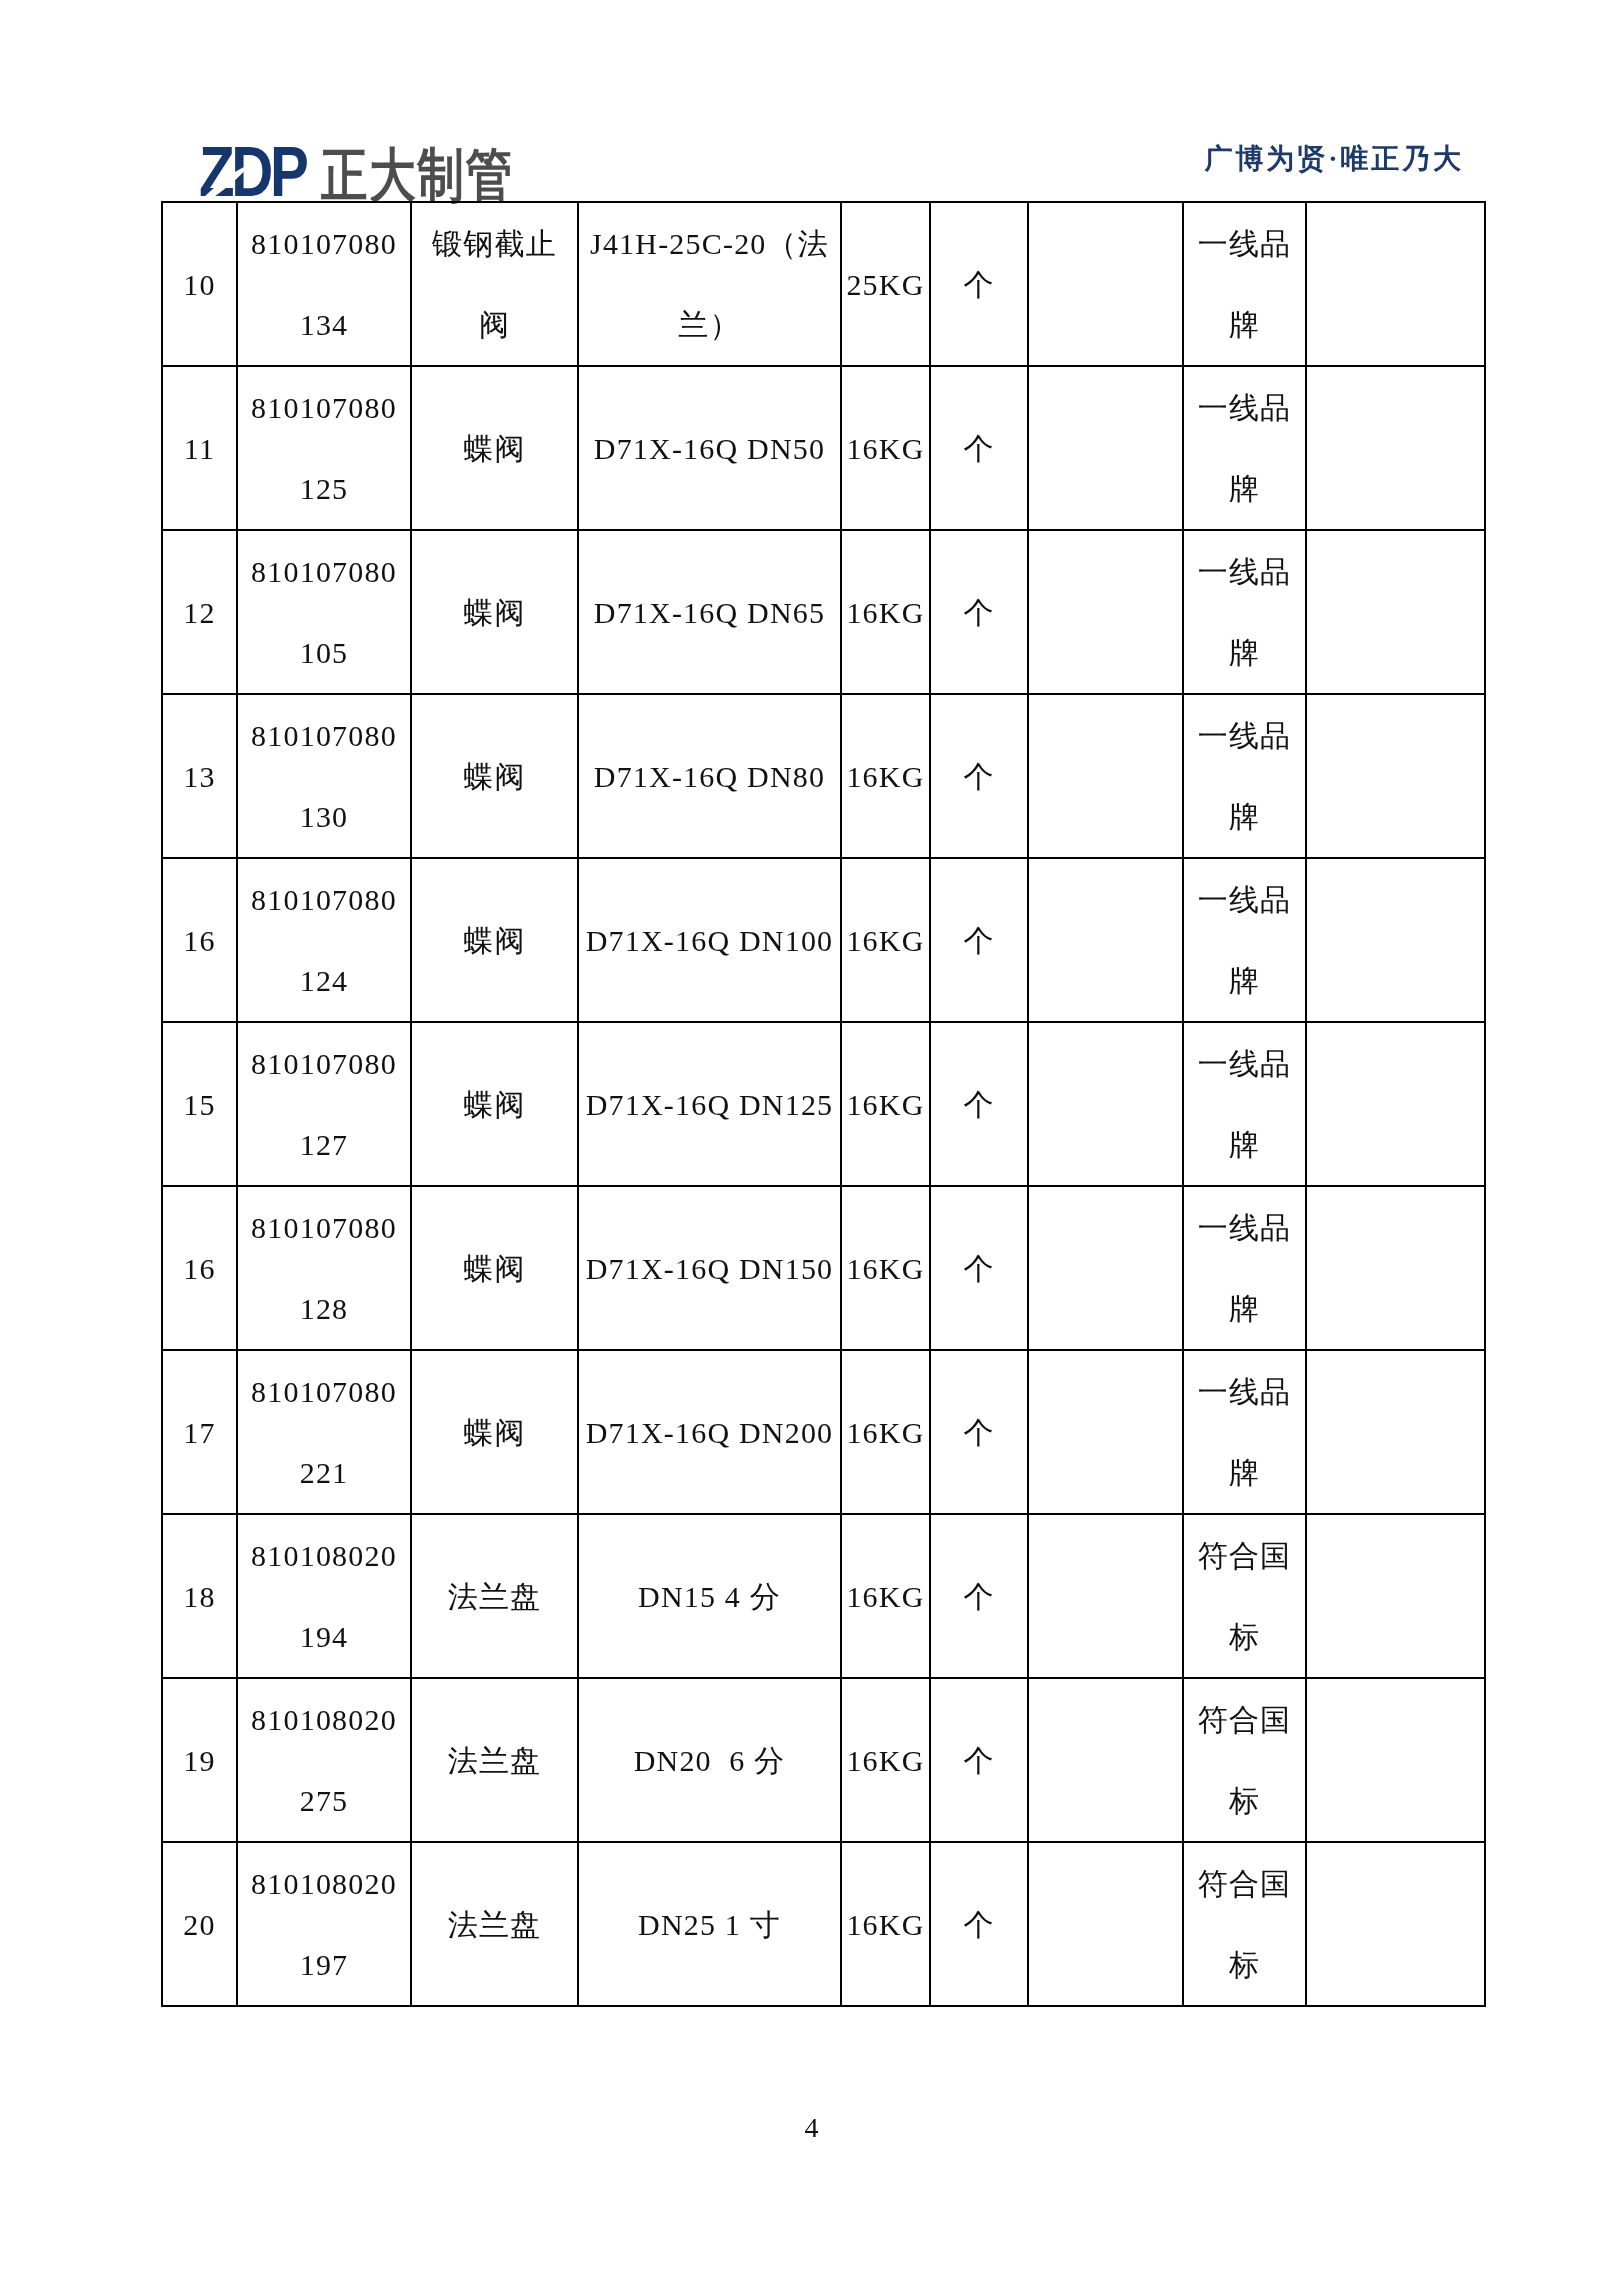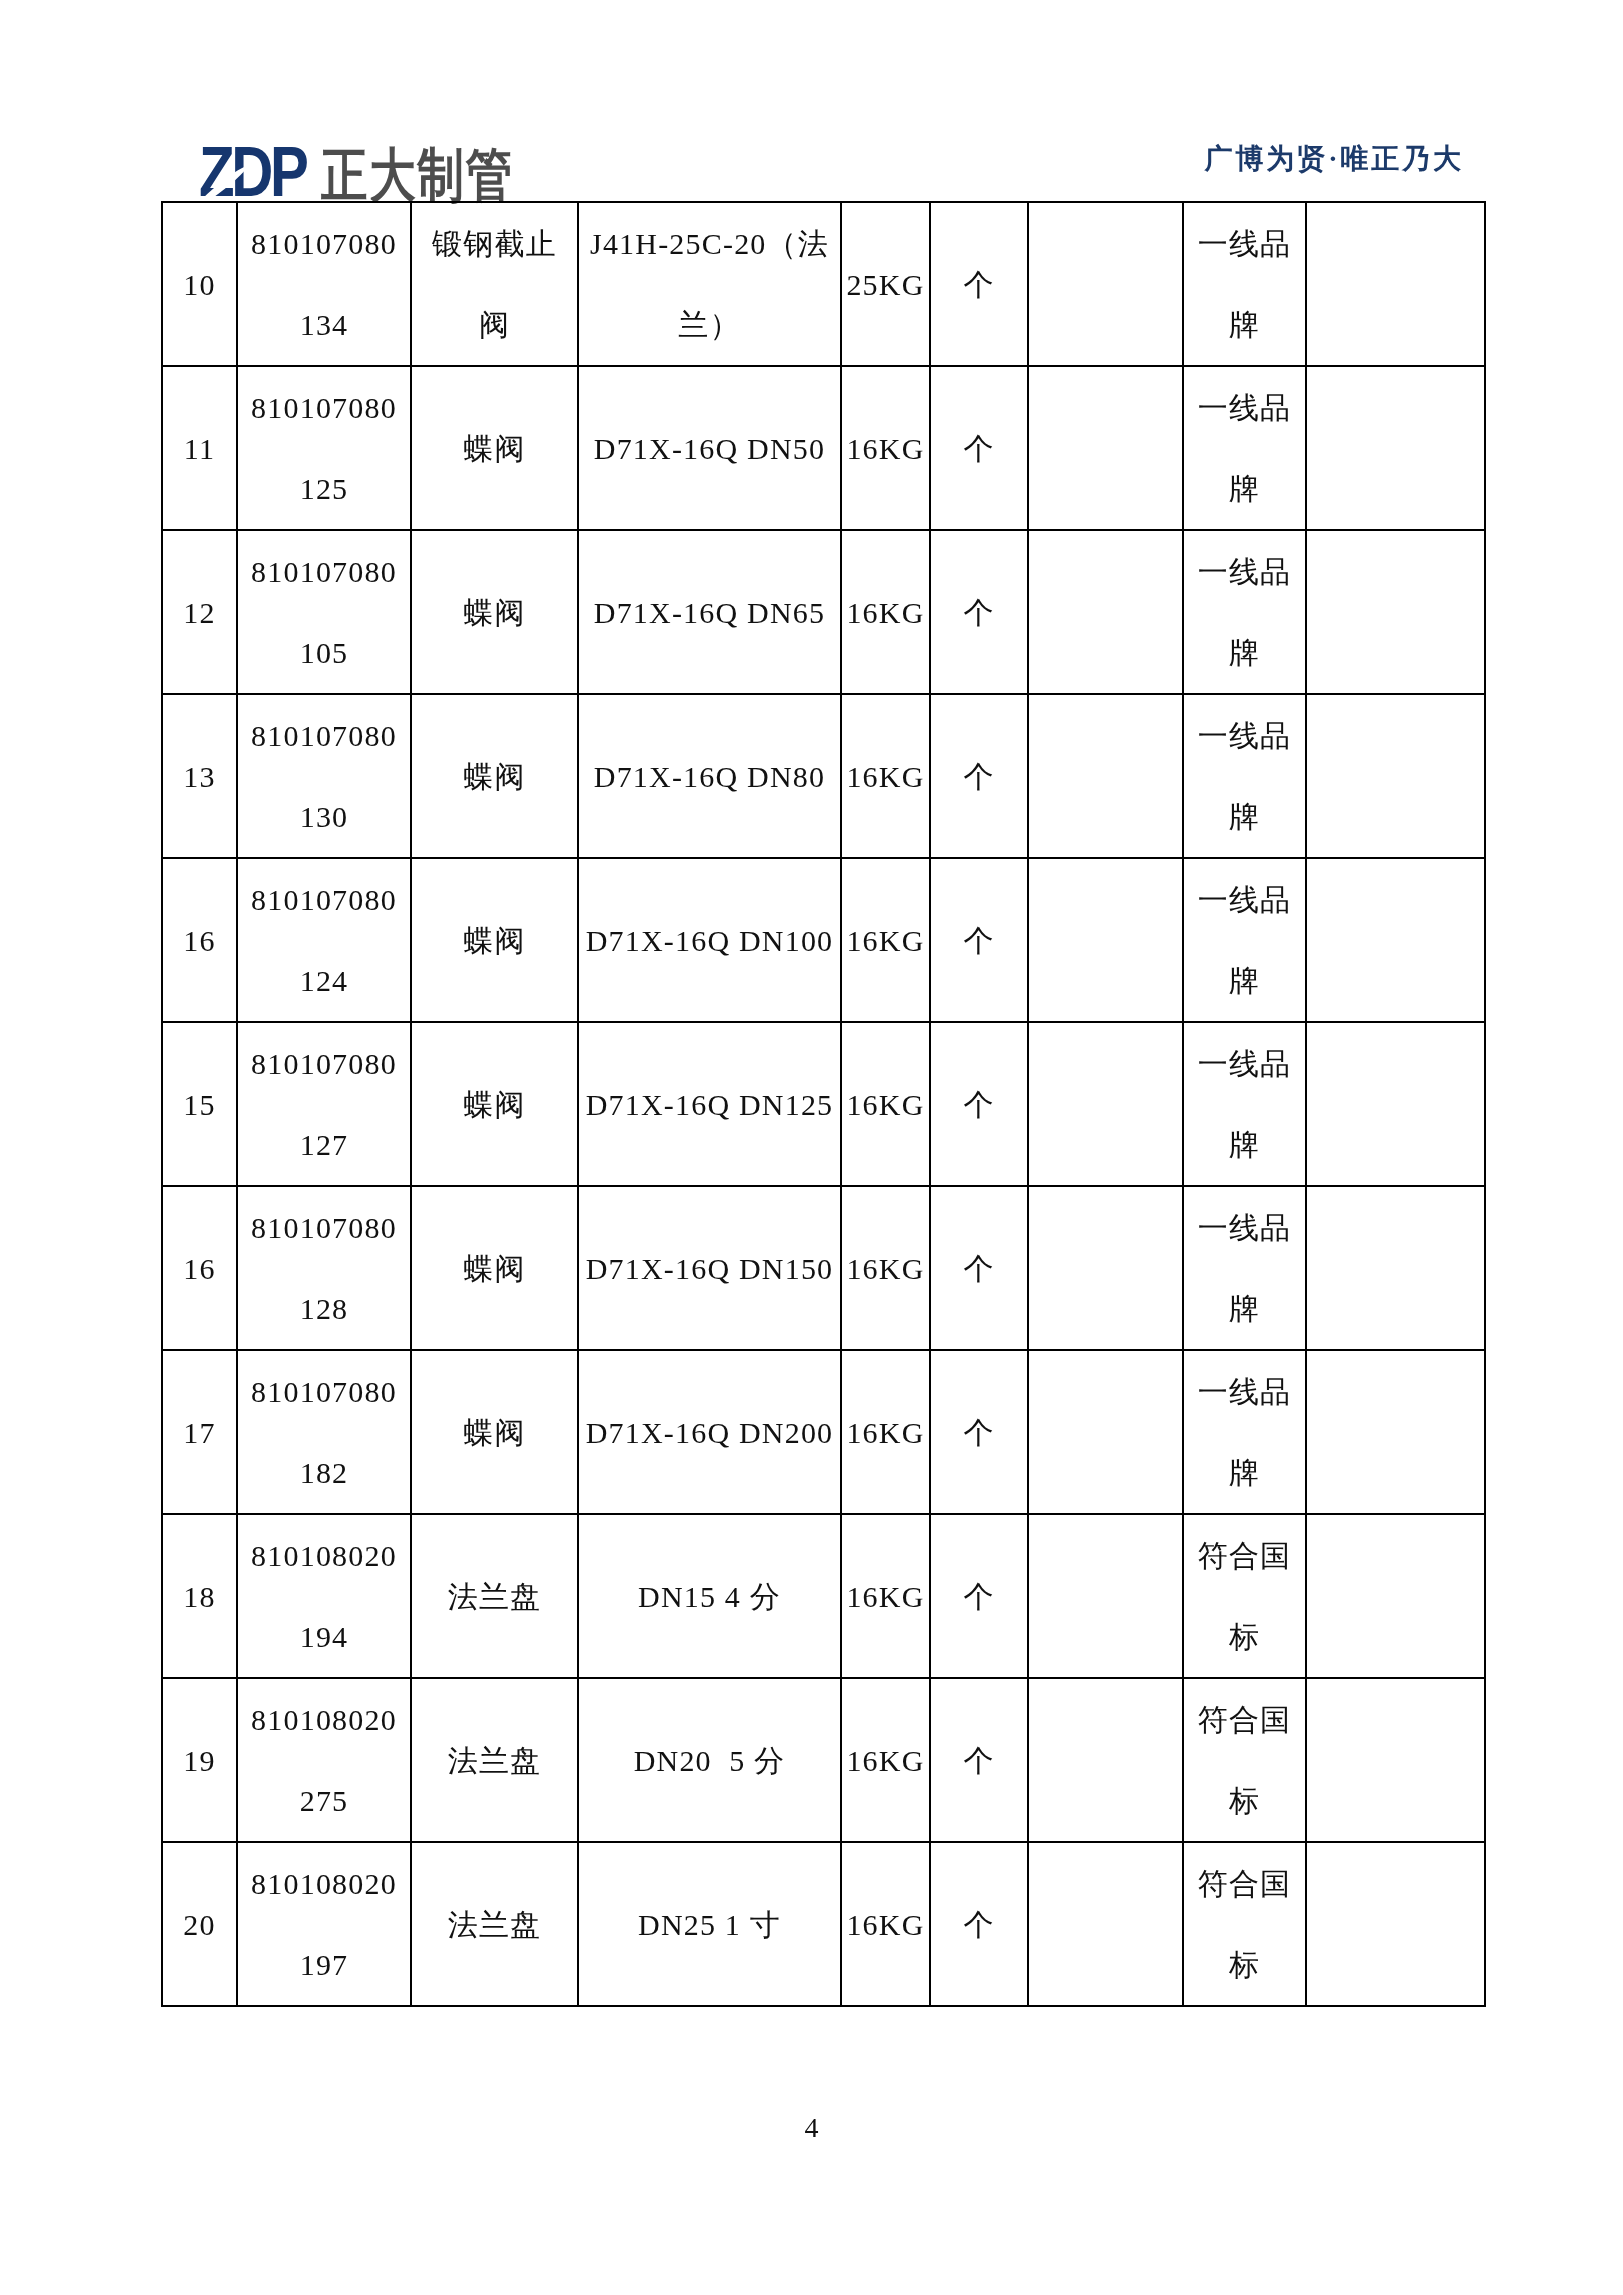--- a/index.html
+++ b/index.html
@@ -430,21 +430,21 @@
   </tr>
       <tr class="t-row">
     <td>
           <div class="lines">
             <div class="line">17</div>
           </div>
         </td>
     <td>
           <div class="lines">
             <div class="line">810107080</div>
-            <div class="line">182</div>
+            <div class="line">221</div>
           </div>
         </td>
     <td>
           <div class="lines">
             <div class="line">蝶阀</div>
           </div>
         </td>
     <td>
           <div class="lines">
             <div class="line">D71X-16Q DN200</div>
@@ -538,21 +538,21 @@
             <div class="line">275</div>
           </div>
         </td>
     <td>
           <div class="lines">
             <div class="line">法兰盘</div>
           </div>
         </td>
     <td>
           <div class="lines">
-            <div class="line">DN20  5 分</div>
+            <div class="line">DN20  6 分</div>
           </div>
         </td>
     <td>
           <div class="lines">
             <div class="line">16KG</div>
           </div>
         </td>
     <td>
           <div class="lines">
             <div class="line">个</div>

